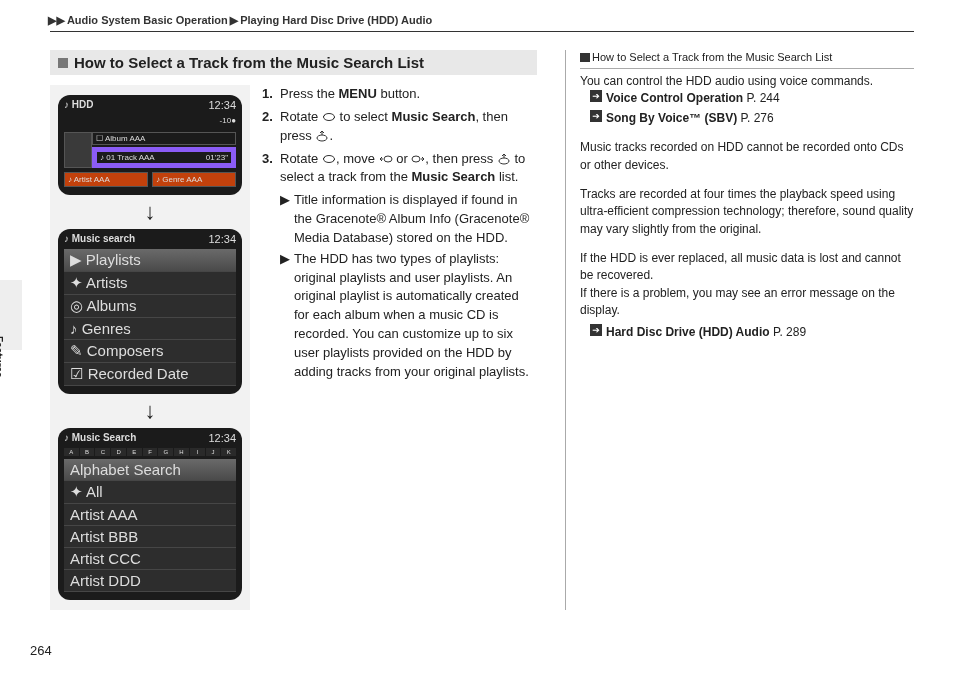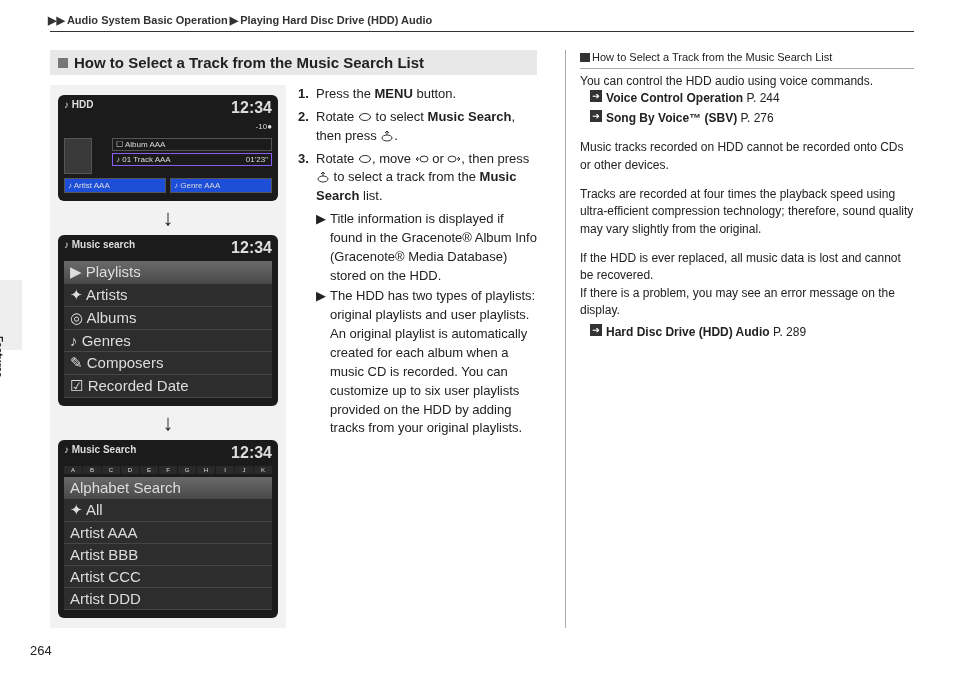--- a/index.html
+++ b/index.html
@@ -67,48 +67,48 @@
   .screens {
     flex: 0 0 200px;
     background: #f2f2f2;
     padding: 10px 8px;
     display: flex;
     flex-direction: column;
     align-items: center;
     gap: 4px;
   }
   .screen {
-    width: 220px;
+    width: 184px;
     background: #1b1b1b;
     color: #ddd;
     font-size: 9px;
-    border-radius: 6px;
+    border-radius: 12px;
     padding: 4px 6px 8px 6px;
   }
   .screen .sc-head {
     display: flex;
     justify-content: space-between;
     font-size: 10px;
     margin-bottom: 4px;
     font-weight: 600;
   }
-  .screen .sc-head .time { font-weight: 700; font-size: 16px; }
+  .screen .sc-head .time { font-weight: 400; font-size: 11px; }
   .screen .row {
     display: flex;
     justify-content: space-between;
     padding: 1px 0;
   }
   .screen .boxrow {
     display: flex;
     gap: 4px;
     margin-top: 4px;
   }
   .screen .boxrow > div {
     flex: 1;
-    background: #1d4ed8;
+    background: #c2410c;
     border: 1px solid #555;
     padding: 2px 3px;
     font-size: 8px;
   }
   .screen .list-item {
     background: #2d2d2d;
     border-bottom: 1px solid #464646;
     padding: 2px 6px;
     font-size: 15px;
   }
@@ -236,25 +236,25 @@
       <div class="main-body">
 
         <div class="screens">
 
           <div class="screen">
             <div class="sc-head">
               <span>♪ <span>HDD</span></span>
               <span class="time">12:34</span>
             </div>
             <div class="row" style="justify-content:flex-end;font-size:8px;"><span>-10</span> ●</div>
-            <div style="margin-top:6px;display:flex;gap:20px;">
+            <div style="margin-top:6px;display:flex;gap:0;">
               <div style="width:28px;height:36px;background:#3a3a3a;border:1px solid #555;"></div>
               <div style="flex:1;">
                 <div style="border:1px solid #555;padding:1px 3px;font-size:8px;">☐ <span>Album AAA</span></div>
-                <div class="row" style="border:1px solid #8b5cf6;padding:1px 3px;margin-top:2px;font-size:8px;">
+                <div class="row" style="border:5px solid #8b5cf6;padding:1px 3px;margin-top:2px;font-size:8px;">
                   <span>♪ <span>01  Track AAA</span></span>
                   <span>01'23"</span>
                 </div>
               </div>
             </div>
             <div class="boxrow">
               <div>♪ <span>Artist AAA</span></div>
               <div>♪ <span>Genre AAA</span></div>
             </div>
           </div>

